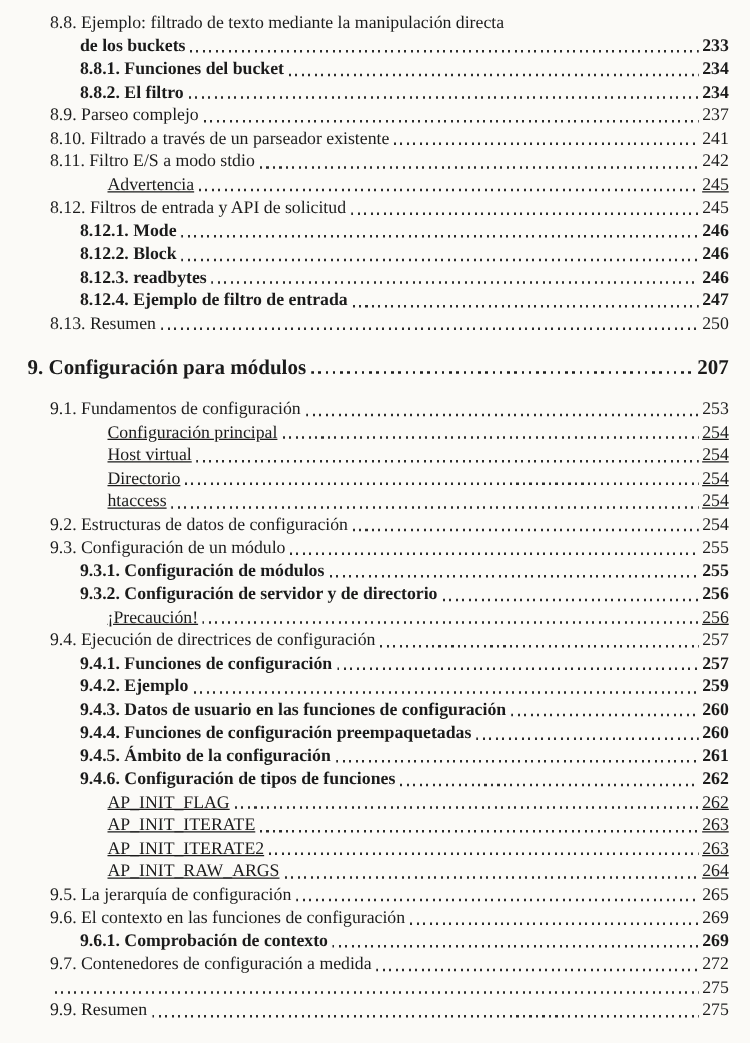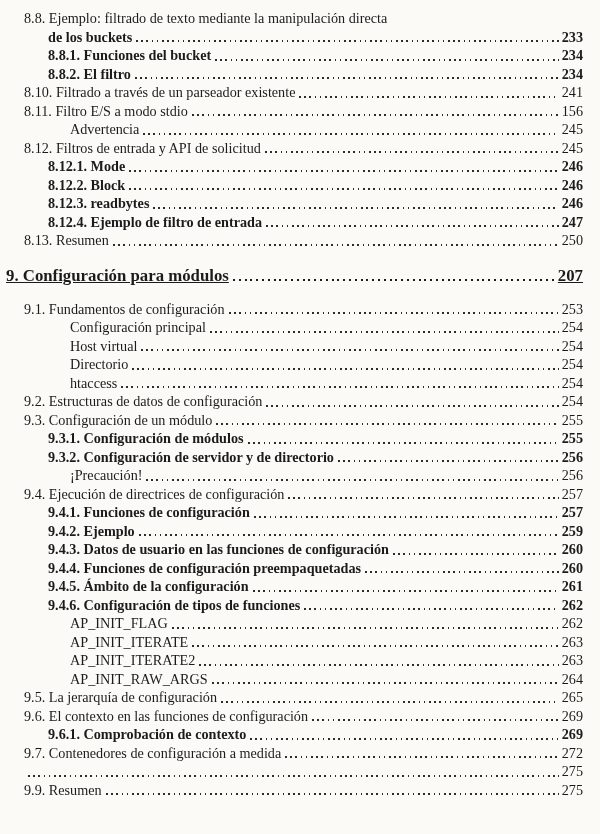--- a/index.html
+++ b/index.html
@@ -7,21 +7,21 @@
     width: 600px;
     height: 834px;
     background: #fbfaf7;
     font-family: "Liberation Serif", "DejaVu Serif", serif;
     color: #1b1b1b;
     overflow: hidden;
   }
   .page {
     width: 600px;
     height: 834px;
-    padding: 9px 17px 6px 6px;
+    padding: 9px 17px 6px 22px;
   }
   .row {
     display: flex;
     align-items: flex-end;
     font-size: 14.2px;
     line-height: 18.5px;
   }
   .row .title {
     white-space: nowrap;
     flex: 0 0 auto;
@@ -36,29 +36,28 @@
       transparent 1.6px, transparent 5.2px
     );
   }
   .row .pagenum {
     flex: 0 0 auto;
     white-space: nowrap;
   }
   .indent-0 { padding-left: 0; }
   .indent-1 { padding-left: 18px; }
   .indent-2 { padding-left: 42px; font-weight: bold; }
-  .indent-3 { padding-left: 64px; }
+  .indent-3 { padding-left: 64px; text-decoration: underline; }
   .wrapline .title { flex: 0 1 auto; }
   .heading {
     font-weight: bold;
     font-size: 16.8px;
     line-height: 21px;
     margin: 15px 0 14px 0;
     padding-left: 0;
-    text-decoration: underline;
   }
   .heading .leader {
     margin-bottom: 5px;
     background-image: repeating-linear-gradient(
       to right,
       #1b1b1b 0px, #1b1b1b 2px,
       transparent 2px, transparent 5.8px
     );
   }
 </style>
@@ -79,28 +78,33 @@
         <span class="title">8.8.1. Funciones del bucket</span>
         <span class="leader"></span>
         <span class="pagenum">234</span>
       </div>
       <div class="row indent-2">
         <span class="title">8.8.2. El filtro</span>
         <span class="leader"></span>
         <span class="pagenum">234</span>
       </div>
       <div class="row indent-1">
+        <span class="title">8.9. Parseo complejo</span>
+        <span class="leader"></span>
+        <span class="pagenum">237</span>
+      </div>
+      <div class="row indent-1">
         <span class="title">8.10. Filtrado a través de un parseador existente</span>
         <span class="leader"></span>
         <span class="pagenum">241</span>
       </div>
       <div class="row indent-1">
         <span class="title">8.11. Filtro E/S a modo stdio</span>
         <span class="leader"></span>
-        <span class="pagenum">156</span>
+        <span class="pagenum">242</span>
       </div>
       <div class="row indent-3">
         <span class="title">Advertencia</span>
         <span class="leader"></span>
         <span class="pagenum">245</span>
       </div>
       <div class="row indent-1">
         <span class="title">8.12. Filtros de entrada y API de solicitud</span>
         <span class="leader"></span>
         <span class="pagenum">245</span>

